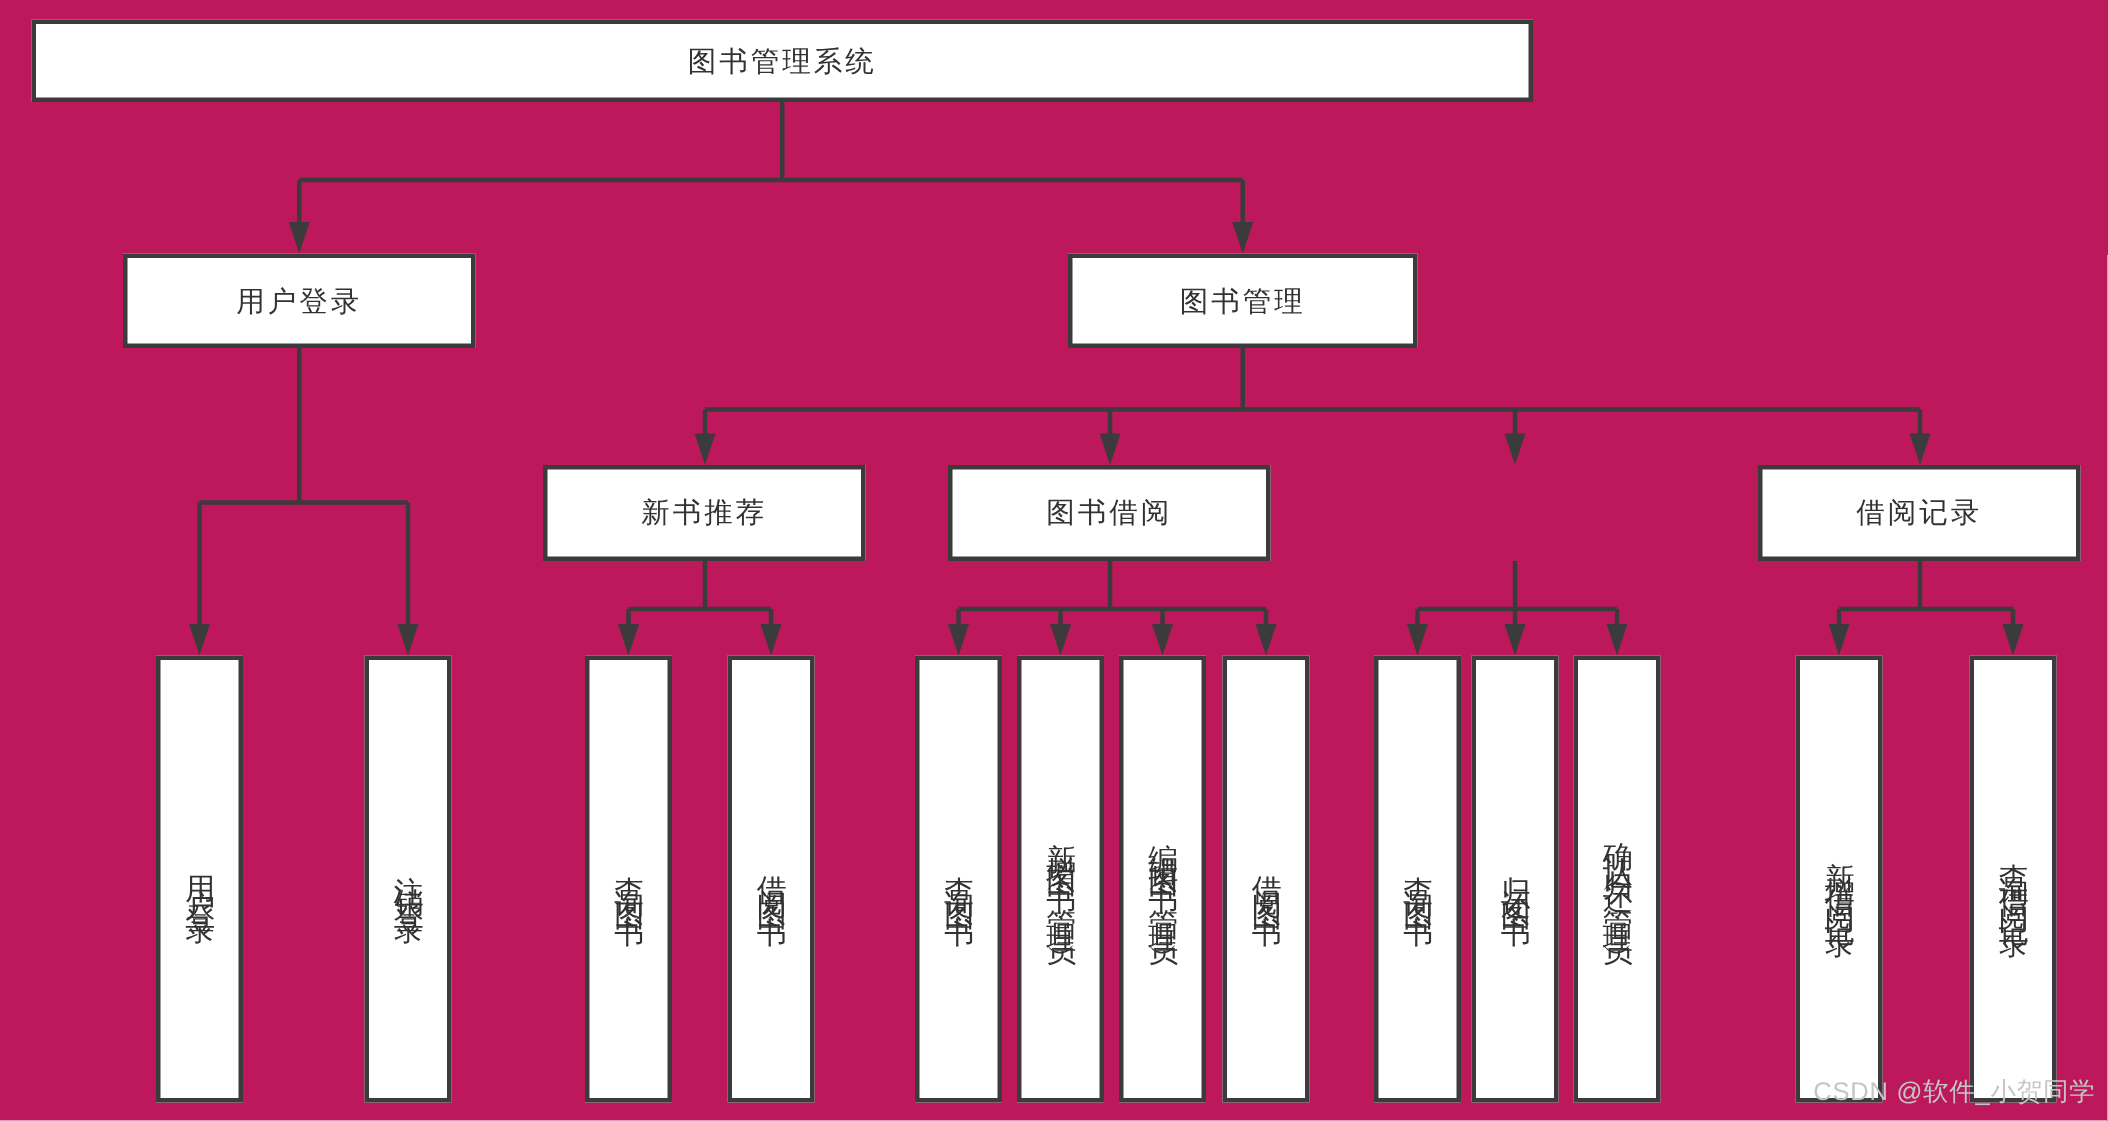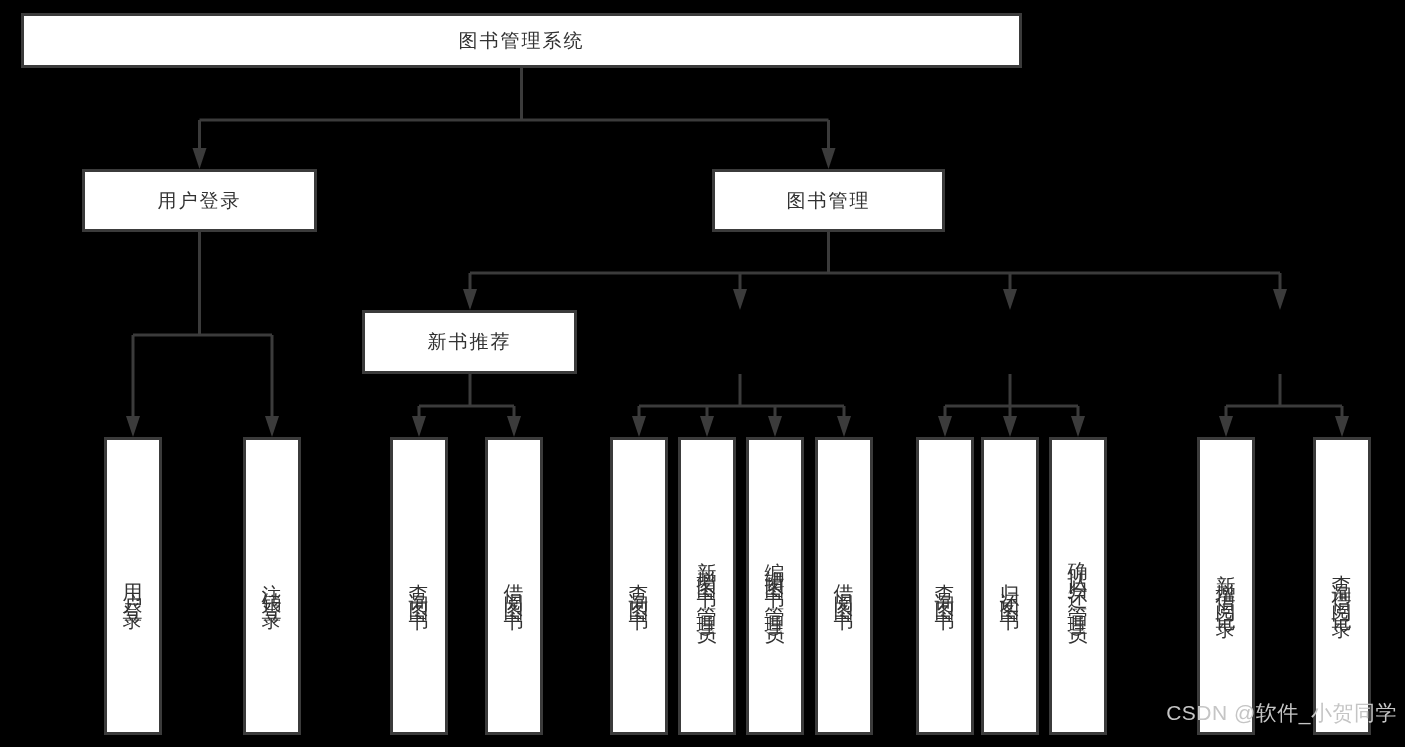--- a/index.html
+++ b/index.html
@@ -1,38 +1,38 @@
 <!DOCTYPE html>
 <html><head>
 <meta charset="utf-8">
 <style>
   html,body{margin:0;padding:0;background:#ffffff;}
   .stage{
     position:relative;
     width:1405px;height:747px;
-    background:#000000;
+    background:#be185d;
     overflow:hidden;
     font-family:"Liberation Sans","DejaVu Sans",sans-serif;
   }
   .connectors{position:absolute;left:0;top:0;width:1405px;height:747px;z-index:1;}
   .box{
     position:absolute;box-sizing:border-box;
     border:3px solid #3b3b3b;background:#ffffff;
     display:flex;align-items:center;justify-content:center;
     color:#323232;z-index:2;text-align:center;
   }
   .hbox{font-size:19px;letter-spacing:2px;}
   .vbox{
     writing-mode:vertical-rl;text-orientation:mixed;
     font-size:20px;letter-spacing:9px;line-height:1;
     padding:6px 0;
   }
   .watermark{
-    position:absolute;right:8px;bottom:20px;z-index:6;
-    font-size:21px;color:#c5c5c5;letter-spacing:0.5px;
+    position:absolute;right:8px;bottom:8px;z-index:6;
+    font-size:17px;color:#c5c5c5;letter-spacing:0.5px;
   }
 </style>
 </head>
 <body>
 
 <div class="stage">
 
   <svg class="connectors" viewBox="0 0 1405 747" xmlns="http://www.w3.org/2000/svg">
     <g stroke="#3b3b3b" stroke-width="3" fill="none">
       <path d="M521.5 68 V120 M199.5 120 H828.5 M199.5 120 V152 M828.5 120 V152"></path>
@@ -65,20 +65,22 @@
       <polygon points="1335,416 1349,416 1342,437"></polygon>
     </g>
   </svg>
 
   <div class="box hbox" style="left:21px;top:13px;width:1001px;height:55px">图书管理系统</div>
 
   <div class="box hbox" style="left:82px;top:169px;width:235px;height:63px">用户登录</div>
   <div class="box hbox" style="left:362px;top:310px;width:215px;height:64px">新书推荐</div>
 
   <div class="box hbox" style="left:712px;top:169px;width:233px;height:63px">图书管理</div>
+  <div class="box hbox" style="left:632px;top:310px;width:215px;height:64px">图书借阅</div>
+  <div class="box hbox" style="left:1172px;top:310px;width:215px;height:64px">借阅记录</div>
 
   <div class="box vbox" style="left:104px;top:437px;width:58px;height:298px">用户登录</div>
   <div class="box vbox" style="left:243px;top:437px;width:58px;height:298px">注销登录</div>
 
   <div class="box vbox" style="left:390px;top:437px;width:58px;height:298px">查询图书</div>
   <div class="box vbox" style="left:485px;top:437px;width:58px;height:298px">借阅图书</div>
 
   <div class="box vbox" style="left:610px;top:437px;width:58px;height:298px">查询图书</div>
   <div class="box vbox" style="left:678px;top:437px;width:58px;height:298px">新增图书（管理员）</div>
   <div class="box vbox" style="left:746px;top:437px;width:58px;height:298px">编辑图书（管理员）</div>

